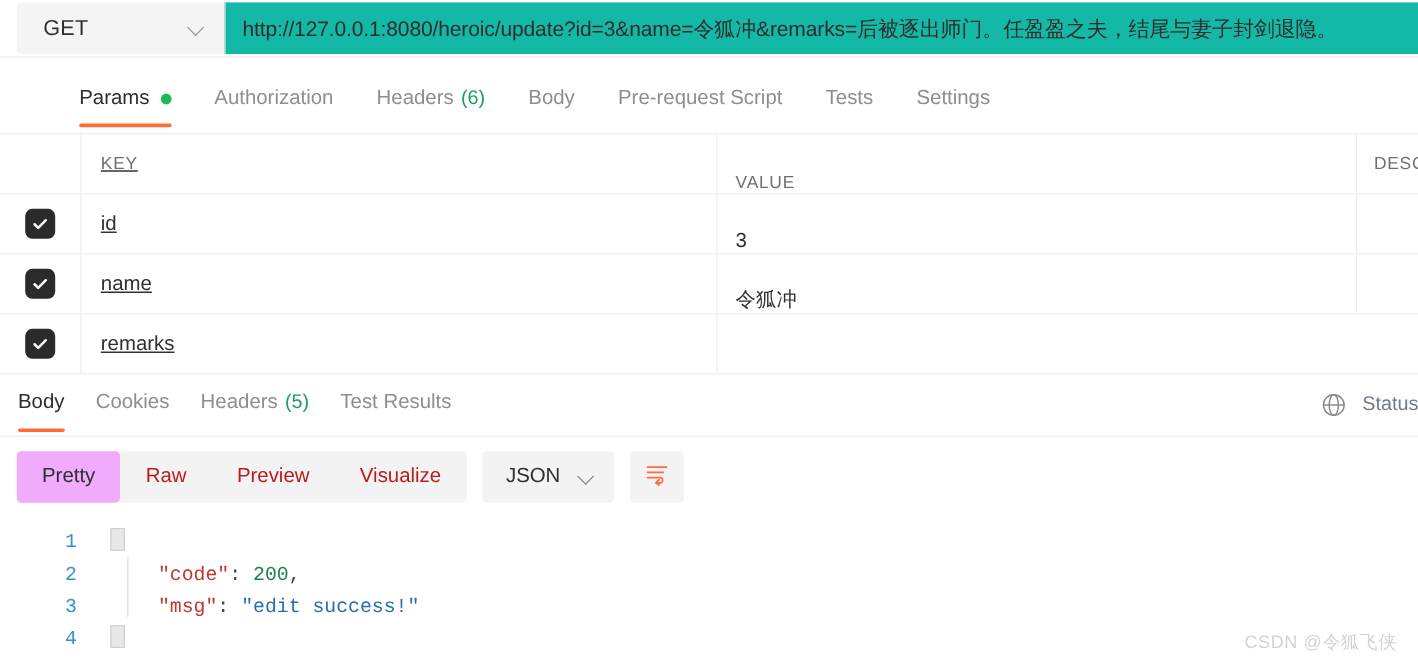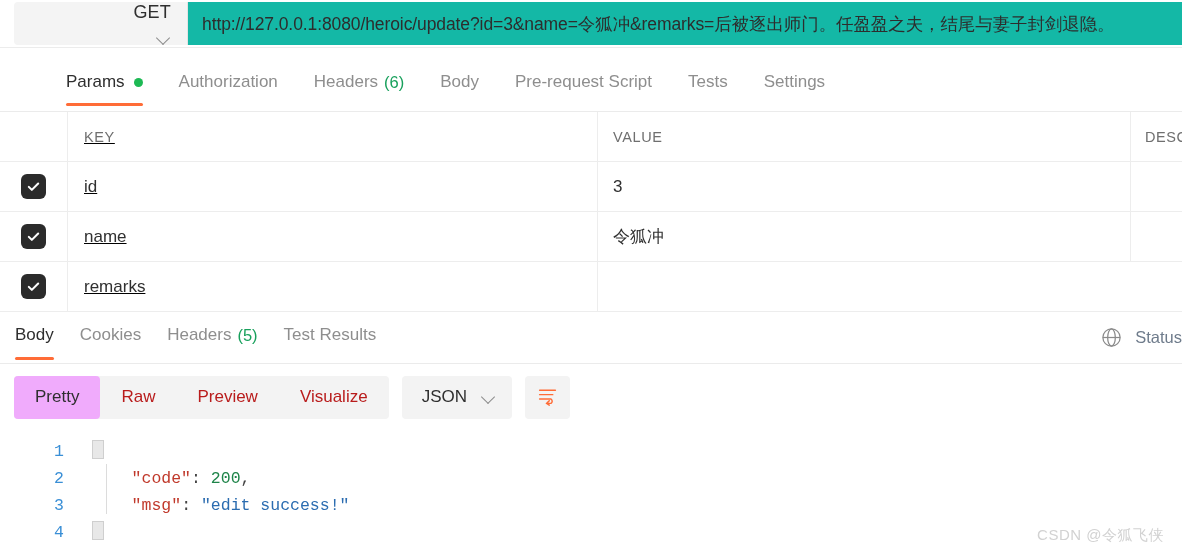--- a/index.html
+++ b/index.html
@@ -15,23 +15,22 @@
   
   .url-bar {
     position: absolute; left: 0; top: 0; width: 1182px; height: 47px;
     display: flex; align-items: center;
   }
   .method-box {
     margin-left: 14px;
     width: 173px; height: 43px;
     background: #f4f4f4;
     border-top-left-radius: 4px; border-bottom-left-radius: 4px;
-    display: flex; align-items: flex-end; justify-content: space-between;
+    display: flex; align-items: center; justify-content: space-between;
     padding: 0 16px 0 22px;
-    flex-direction: column;
   }
   .method-label { font-size: 18px; color: #2f2f2f; letter-spacing: .2px; }
   .chev { width: 13px; height: 13px; position: relative; opacity:.75;}
   .chev:before {
     content:""; position:absolute; left:0; top:1px;
     width:9px; height:9px;
     border-right:1.6px solid #6b6b6b; border-bottom:1.6px solid #6b6b6b;
     transform: rotate(45deg);
   }
   .url-input-wrap {
@@ -82,21 +81,21 @@
     width: 68px; border-right: 1px solid #ededed;
     display: flex; align-items: center; justify-content: center;
     flex: 0 0 68px;
   }
   .c-key {
     width: 530px; flex: 0 0 530px; border-right: 1px solid #ededed;
     display: flex; align-items: center; padding-left: 16px; text-decoration: underline;
   }
   .c-val {
     width: 533px; flex: 0 0 533px; border-right: 1px solid #ededed;
-    display: flex; align-items: center; padding-left: 15px; overflow: hidden;
+    display: flex; align-items: flex-end; padding-left: 15px; overflow: hidden;
   }
   .c-desc {
     flex: 1 1 auto; display: flex; align-items: center; padding-left: 14px;
     overflow: hidden;
   }
   .th { font-size: 14.5px; color: #6f6f6f; letter-spacing: .6px; white-space: nowrap;}
   .td { font-size: 17px; color: #303030; white-space: nowrap; }
 
   .cbx {
     width: 25px; height: 25px; border-radius: 6px; background: #2b2b2b;

